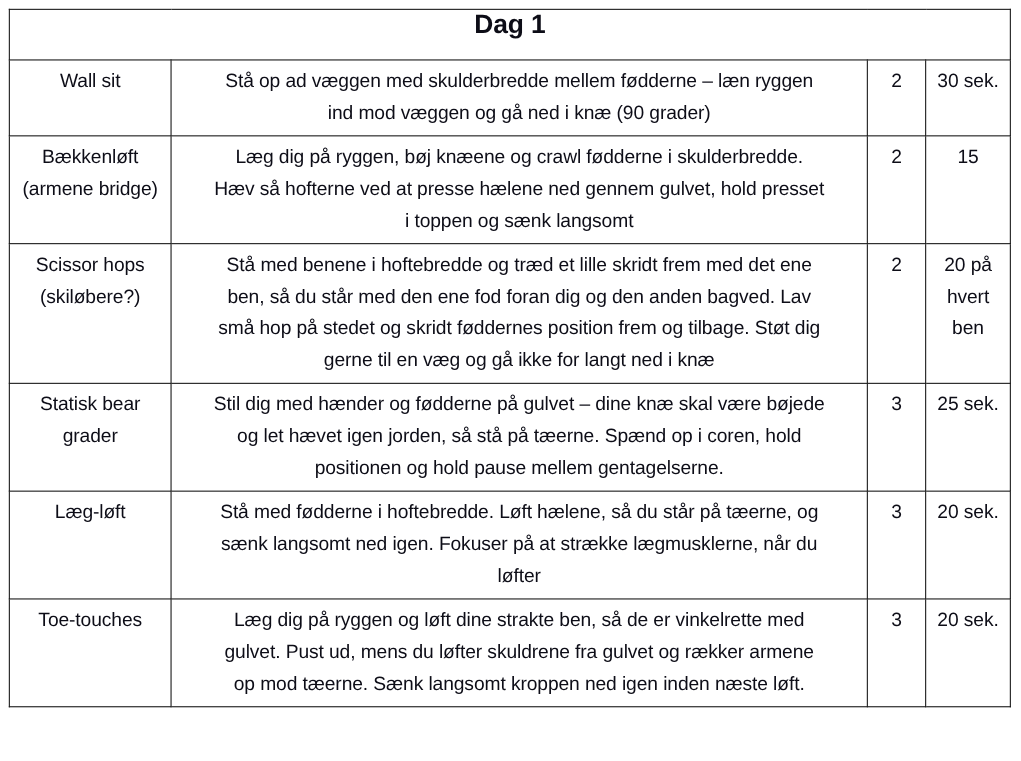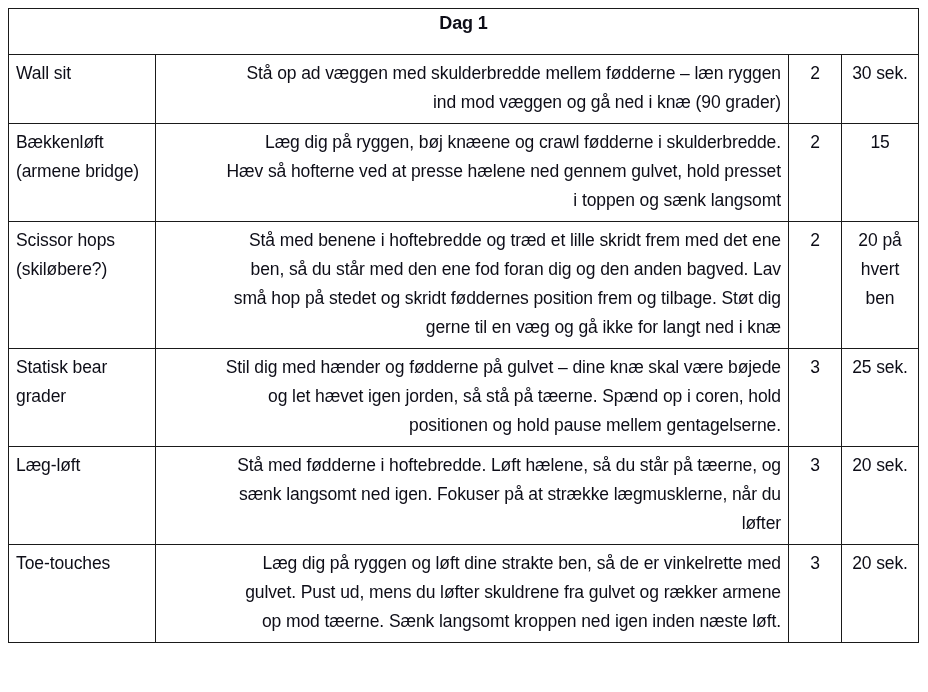--- a/index.html
+++ b/index.html
@@ -51,41 +51,41 @@
     font-size: 17.5px;
     line-height: 29px;
     font-weight: normal;
     letter-spacing: -0.1px;
   }
 
   
   tr.title-row th {
     text-align: center;
     font-weight: bold;
-    font-size: 18px;
+    font-size: 24px;
     padding-top: 2px;
     padding-bottom: 19px;
     line-height: 24px;
   }
 
   
   tr.head-row th {
     text-align: center;
     font-weight: bold;
     font-size: 18px;
     padding-top: 1px;
     padding-bottom: 3px;
     line-height: 24px;
   }
 
   td.cell-exercise {
-    text-align: left;
+    text-align: center;
   }
   td.cell-desc {
-    text-align: right;
+    text-align: center;
   }
   td.cell-sets,
   td.cell-reps {
     text-align: center;
     padding-left: 2px;
     padding-right: 2px;
   }
 
   .line {
     display: block;

